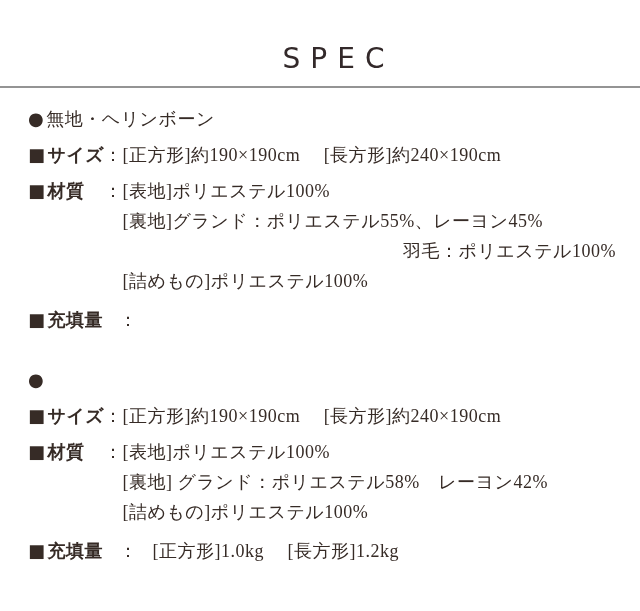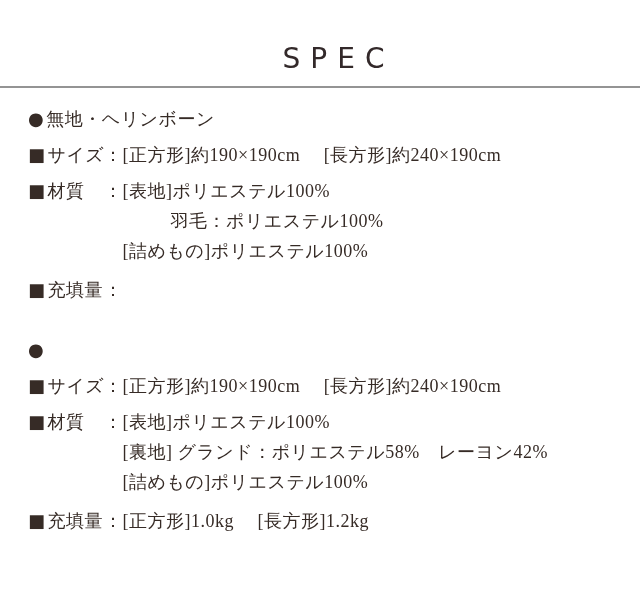--- a/index.html
+++ b/index.html
@@ -37,30 +37,31 @@
     line-height: 30px;
     align-items: baseline;
   }
   .marker { margin-right: 2px; }
   .spec-row {
     display: flex;
     align-items: flex-start;
     margin-top: 6px;
     line-height: 30px;
   }
-  .spec-row.weight-row { margin-top: 9px; }
+  .spec-row.weight-row { margin-top: 9px; gap: 15px; }
   .row-label {
     flex: 0 0 76px;
     width: 76px;
     white-space: nowrap;
+    font-weight: bold;
   }
   .row-colon { flex: 0 0 18px; }
   .row-lines { flex: 1; font-family: Liberation Serif, serif; }
   .line { line-height: 30px; white-space: nowrap; }
-  .line.indent1 { padding-left: 48px; }
+  .line.indent1 { padding-left: 48px; text-align: right; }
 </style>
 </head>
 <body>
 
 <div>
 
   <div class="page-title">SPEC</div>
   <hr class="title-divider">
 
   <div class="content">
@@ -77,20 +78,21 @@
         <span class="row-lines">
           <span class="line">[正方形]約190×190cm　 [長方形]約240×190cm</span>
         </span>
       </div>
 
       <div class="spec-row">
         <span class="row-label"><span class="marker">■</span><span>材質</span></span>
         <span class="row-colon">：</span>
         <span class="row-lines">
           <div class="line">[表地]ポリエステル100%</div>
+          <div class="line">[裏地]グランド：ポリエステル55%、レーヨン45%</div>
           <div class="line indent1">羽毛：ポリエステル100%</div>
           <div class="line">[詰めもの]ポリエステル100%</div>
         </span>
       </div>
 
       <div class="spec-row weight-row">
         <span class="row-label"><span class="marker">■</span><span>充填量</span></span>
         <span class="row-colon">：</span>
       </div>
     </div>

